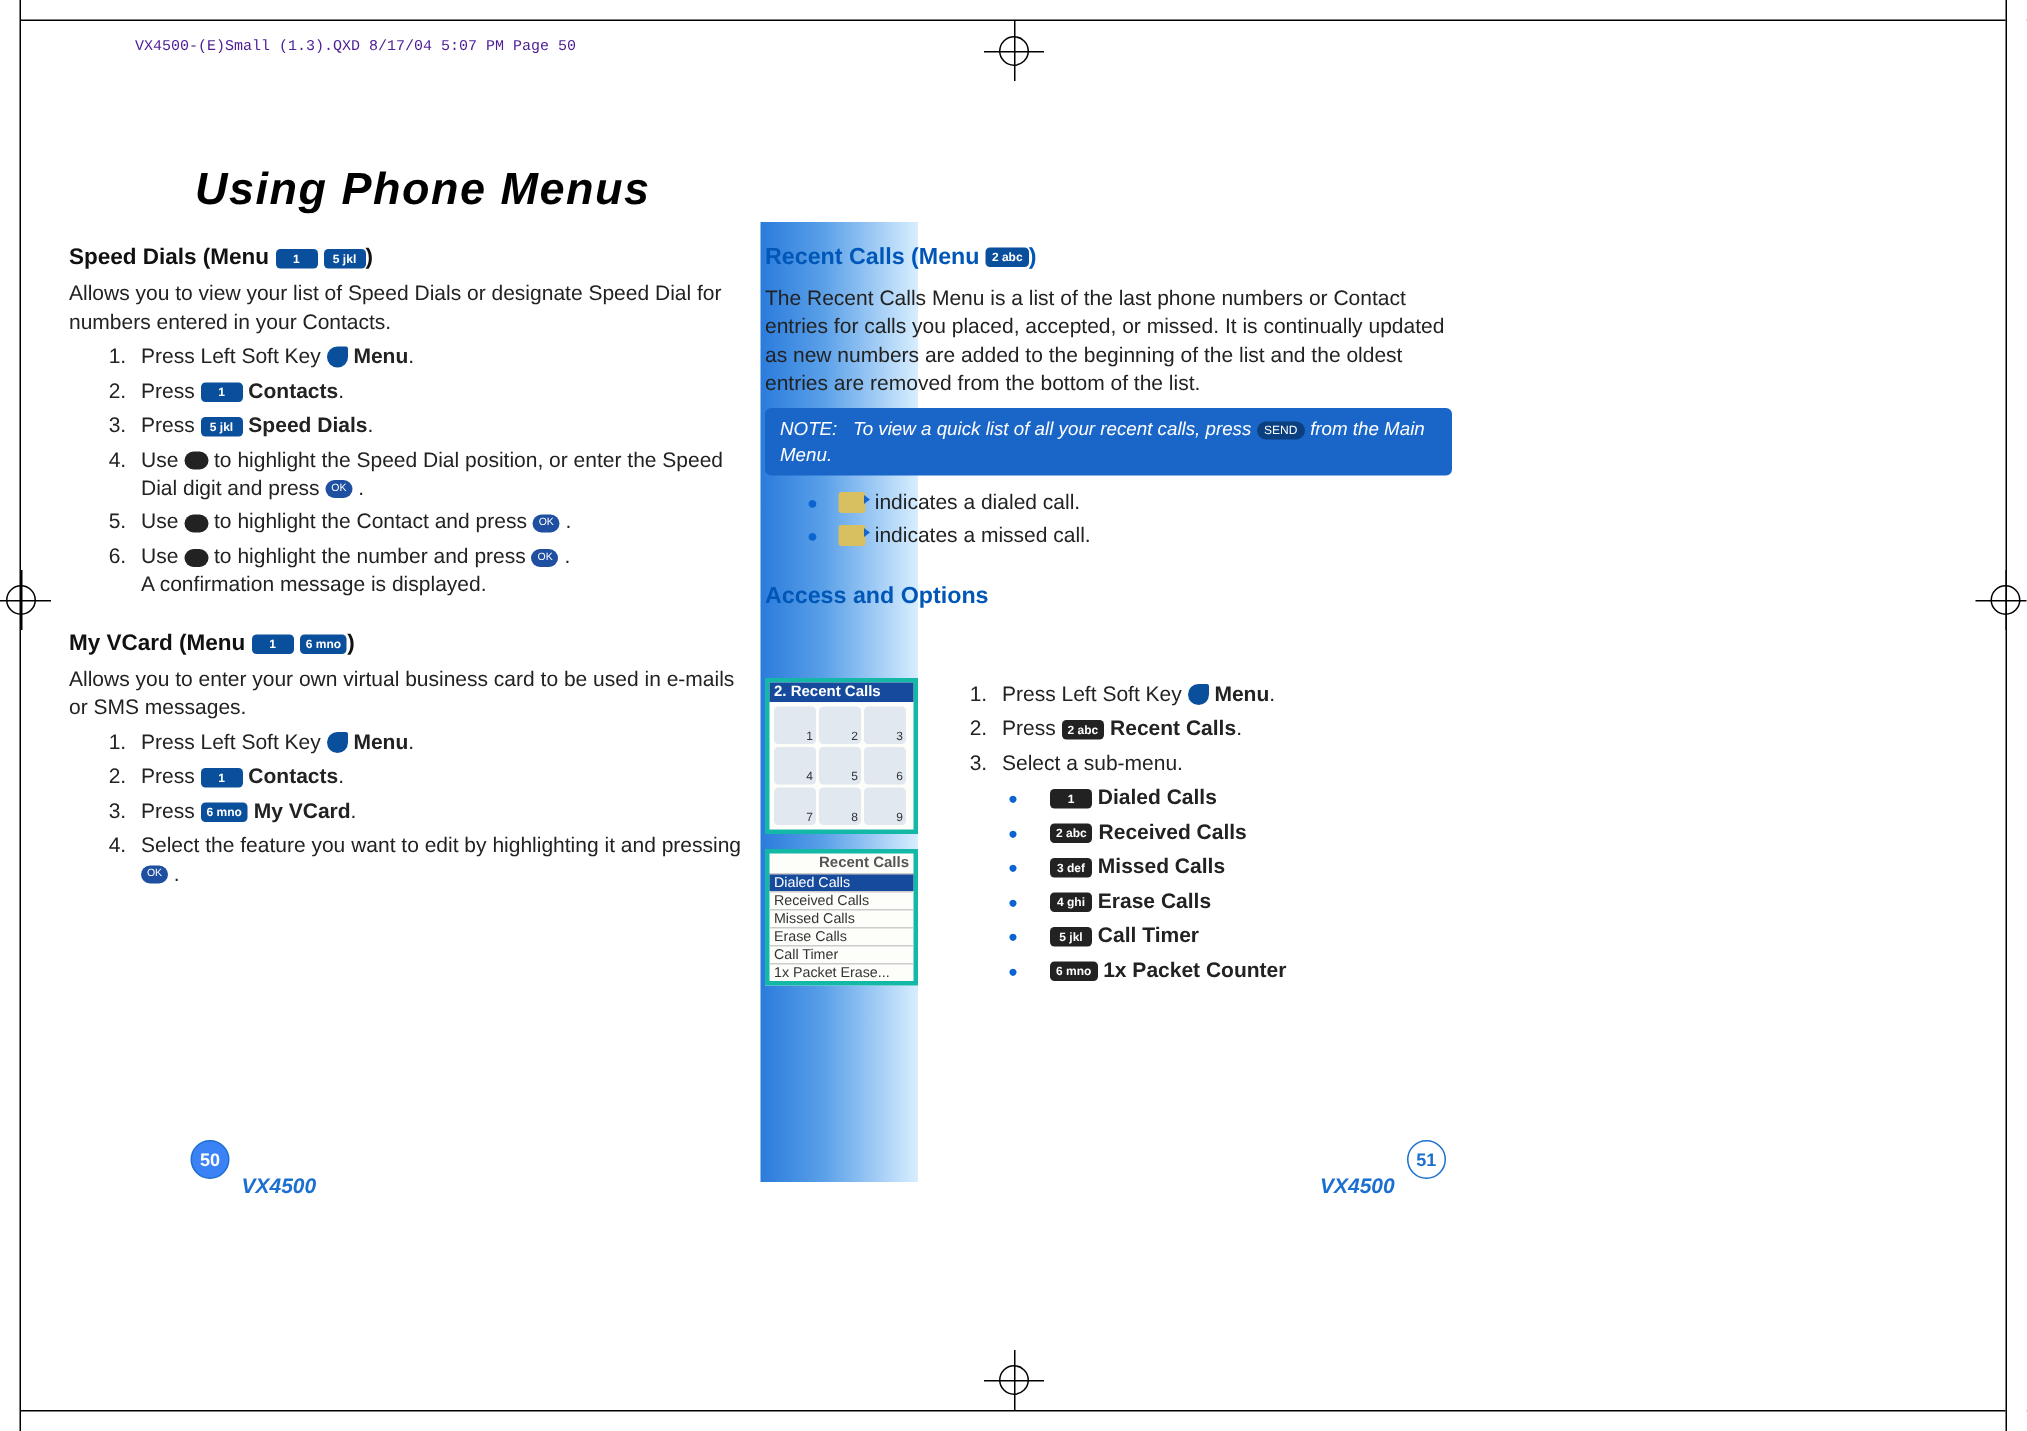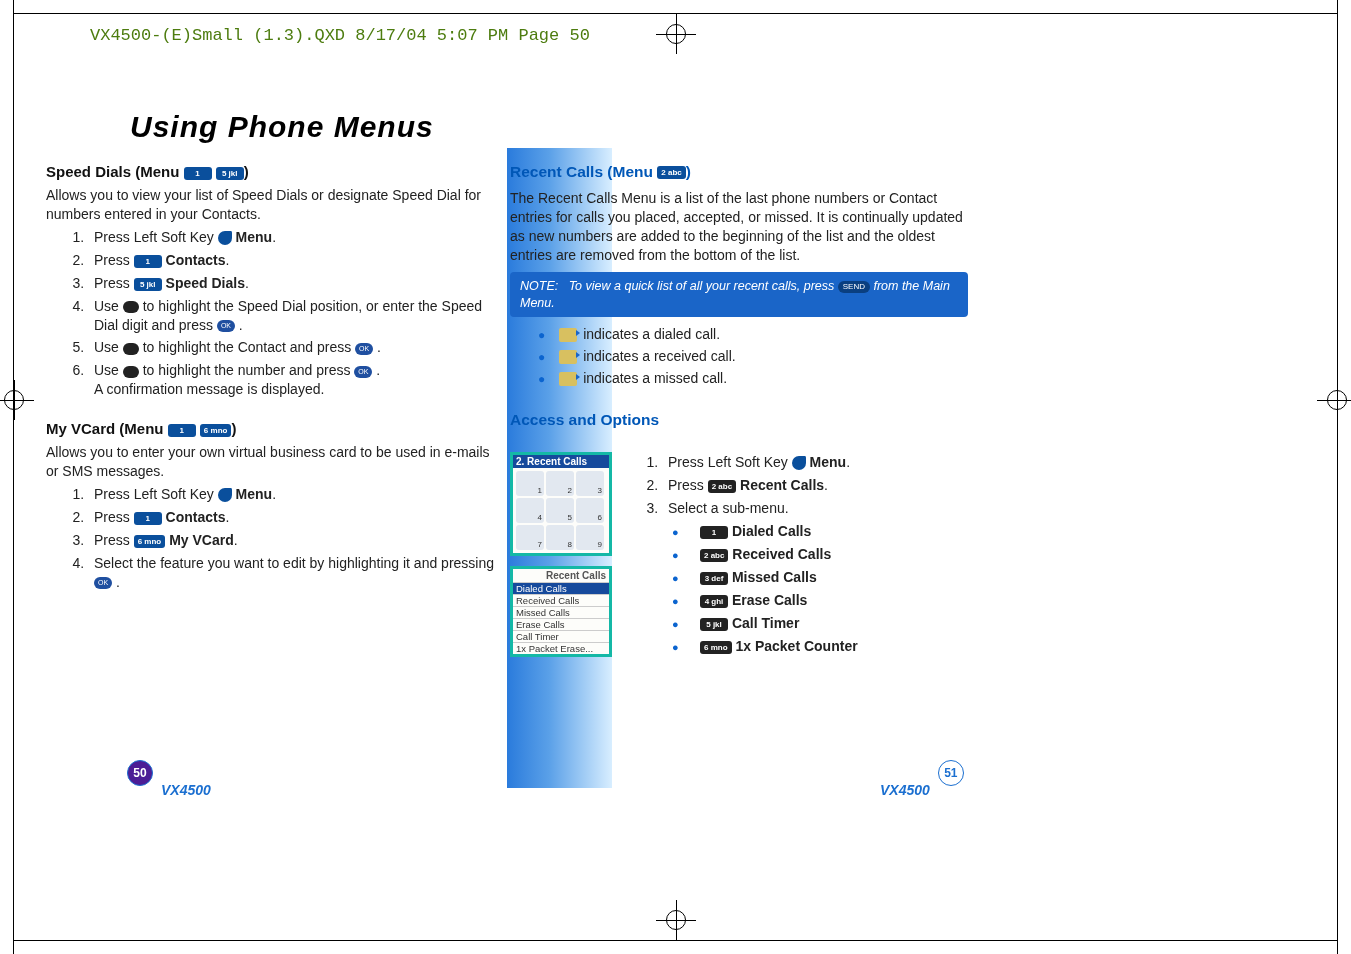--- a/index.html
+++ b/index.html
@@ -22,21 +22,21 @@
   .regmark {
     position:absolute; width:40px; height:40px;
   }
   .regmark .h { position:absolute; top:50%; left:0; right:0; height:1px; background:#000; }
   .regmark .v { position:absolute; left:50%; top:0; bottom:0; width:1px; background:#000; }
   .regmark .c { position:absolute; top:50%; left:50%; width:18px; height:18px; border:1px solid #000; border-radius:50%; transform:translate(-50%,-50%); }
   .slug {
     position:absolute;
     top:26px; left:90px;
     font-family: "Courier New", monospace;
-    font-size:17px; color:#4d7c0f;
+    font-size:10px; color:#4c1d95;
     letter-spacing:0;
   }
   .page-title {
     position:absolute;
     top:110px; left:130px;
     font-size:30px; font-weight:bold; font-style:italic;
     color:#000000;
     letter-spacing:1px;
   }
   .left-col {
@@ -180,21 +180,21 @@
     display:flex; align-items:center; gap:8px;
   }
   .footer-right {
     position:absolute; top:747px; left:880px;
     display:flex; align-items:center; gap:8px;
   }
   .pagenum {
     display:inline-block; width:24px; height:24px;
     border:1.5px solid #1b6fd0; border-radius:50%;
     text-align:center; line-height:24px;
-    background:#4c1d95; color:#fff; font-weight:bold; font-size:12px;
+    background:#3b82f6; color:#fff; font-weight:bold; font-size:12px;
   }
   .model {
     color:#1b6fd0; font-weight:bold; font-style:italic; font-size:14px;margin-top:35px;
   }
 </style>
 </head>
 <body>
 
 <div class="crop top"></div>
 <div class="crop bottom"></div>
@@ -260,21 +260,20 @@
     </p>
     <p class="body">The Recent Calls Menu is a list of the last phone numbers or Contact entries for calls you placed, accepted, or missed. It is continually updated as new numbers are added to the beginning of the list and the oldest entries are removed from the bottom of the list.</p>
 
     <div class="notebox">
       <span style="font-style:italic;">NOTE:</span>&nbsp;&nbsp;
       <span>To view a quick list of all your recent calls, press </span><span class="sendkey">SEND</span><span> from the Main Menu.</span>
     </div>
 
     <ul class="legend">
       <li><span class="callicon"></span><span> indicates a dialed call.</span></li>
-      <li><span class="callicon"></span><span> indicates a received call.</span></li>
       <li><span class="callicon"></span><span> indicates a missed call.</span></li>
     </ul>
 
     <p class="blue-head" style="margin-top:22px;">Access and Options</p>
   </div>
 </div>
 
 <div class="screens">
   <div class="screenbox">
     <div class="titlebar">2. Recent Calls</div>

